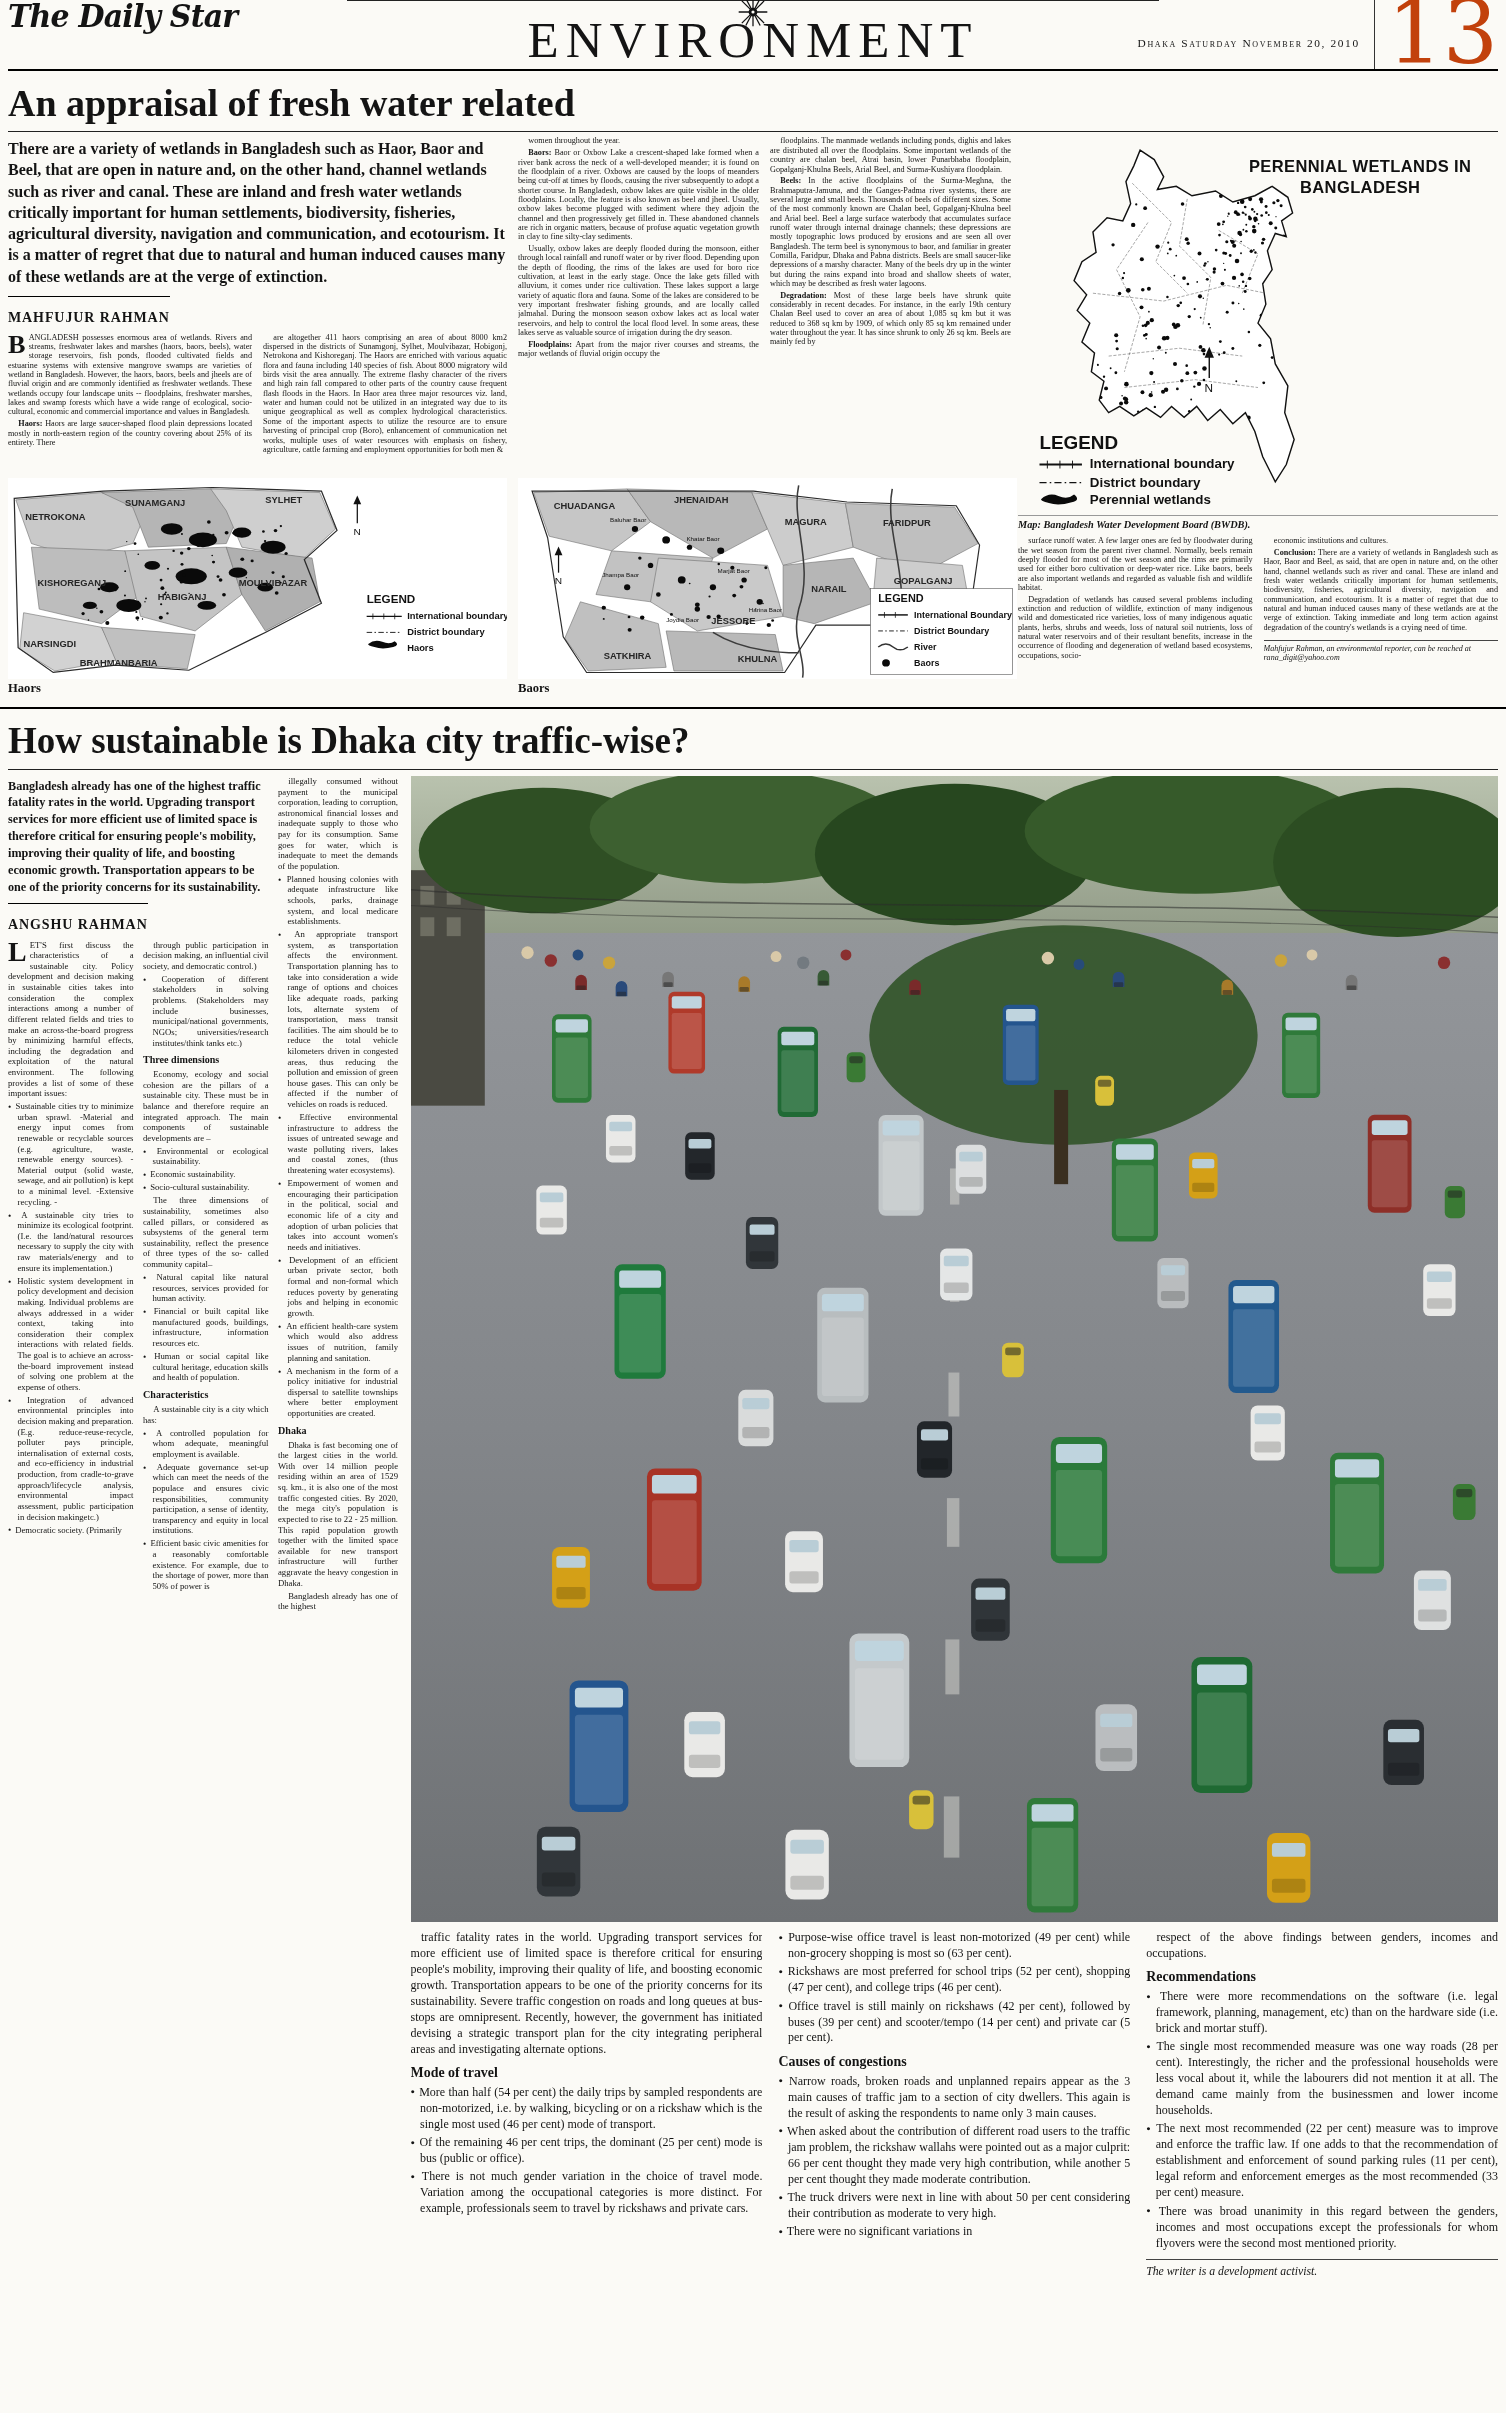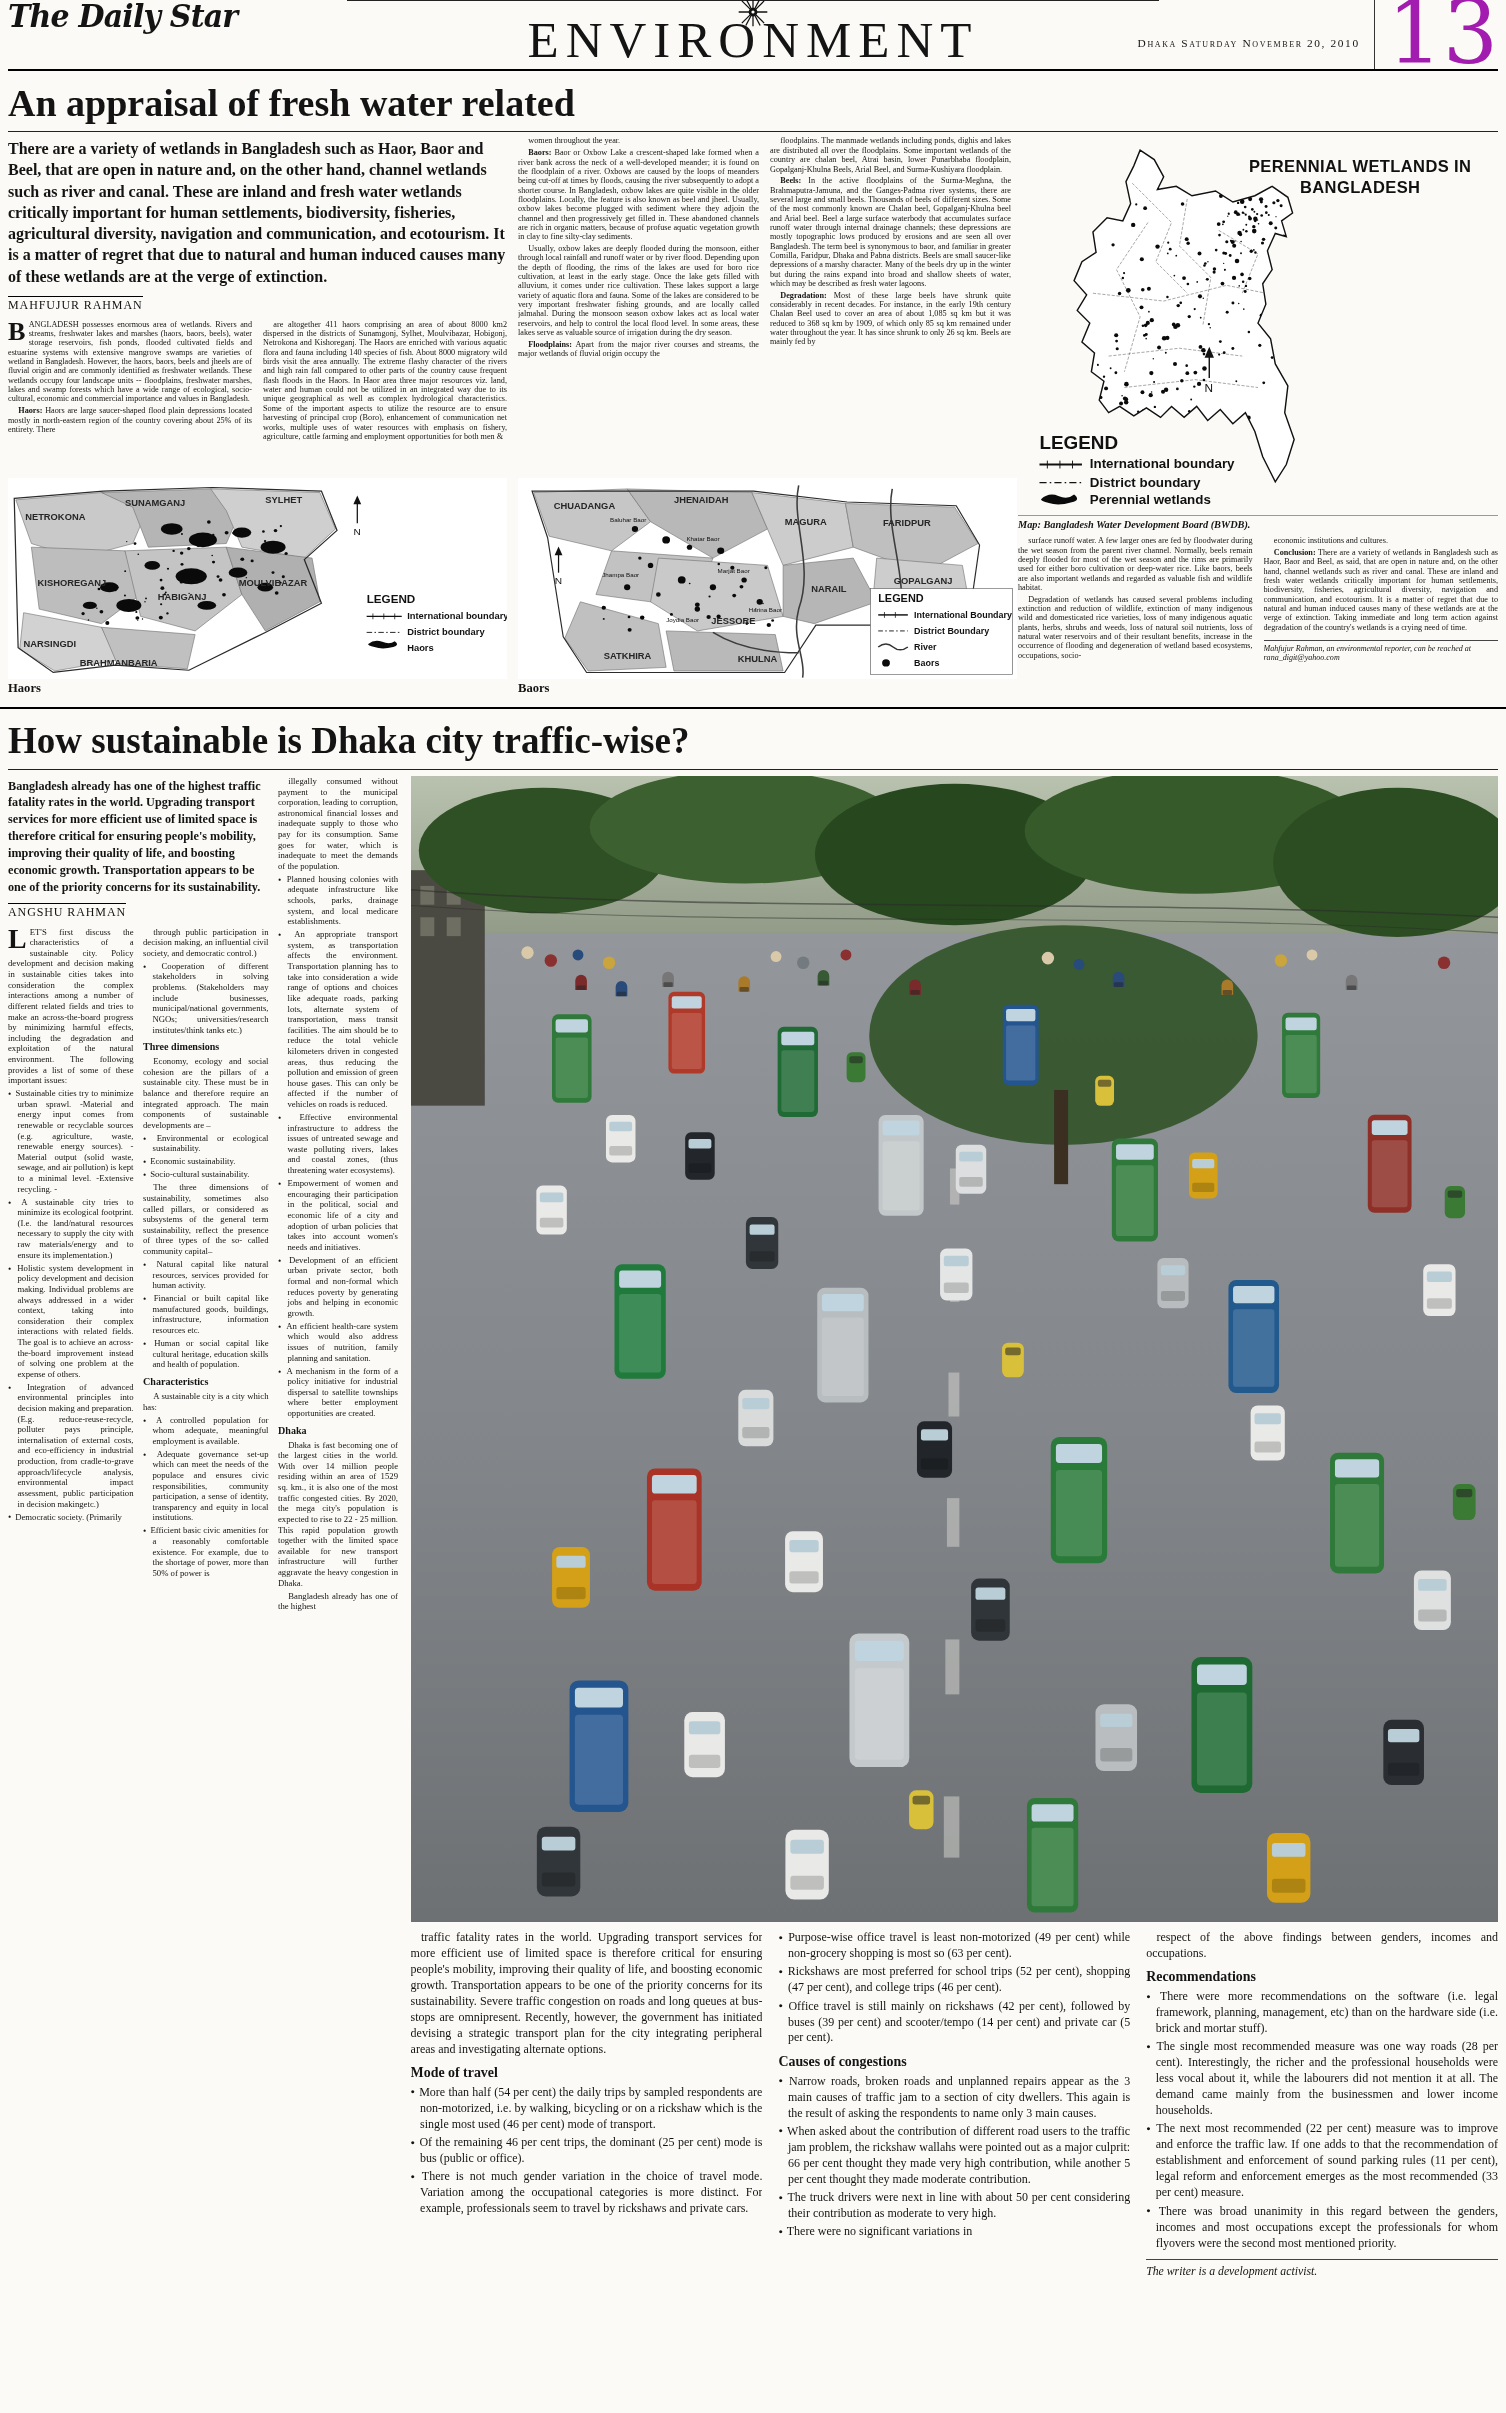--- a/index.html
+++ b/index.html
@@ -11,29 +11,29 @@
   .masthead{height:69px;border-bottom:2.4px solid #000;display:flex;align-items:flex-start;}
   .mh-left{width:339px;padding-bottom:12.6px;}
   .paper-logo{font-family:"DejaVu Serif",serif;font-weight:bold;font-style:italic;
     font-size:30px;letter-spacing:-0.8px;transform:scaleY(1.08);transform-origin:left bottom;}
   .mh-center{flex:1;text-align:center;position:relative;border-top:0.8px solid #222;height:100%;}
   .star-icon{position:absolute;left:50%;top:-4.7px;transform:translateX(-50%);}
   .section-title{font-size:51px;line-height:1;letter-spacing:7px;margin-top:14px;
     font-family:"Liberation Serif",serif;}
   .mh-right{width:339px;display:flex;justify-content:flex-end;align-items:flex-end;gap:14px;height:100%;}
   .dateline{font-size:11.4px;letter-spacing:1.6px;font-variant:small-caps;margin-bottom:20.5px;white-space:nowrap;}
-  .page-number{font-family:"DejaVu Serif",serif;font-size:87px;line-height:.8;color:#a21caf;
+  .page-number{font-family:"DejaVu Serif",serif;font-size:87px;line-height:.8;color:#c2410c;
     border-left:1.6px solid #333;padding-left:12.6px;}
 
   
   h1{font-weight:bold;margin:0;}
   .hl1{font-size:38px;margin:9.5px 0 4.7px;padding-bottom:6.3px;border-bottom:0.8px solid #222;}
   .hl2{font-size:37px;margin:9.5px 0 6.3px;padding-bottom:7px;border-bottom:0.8px solid #222;}
-  .byline{font-size:12px;font-weight:normal;letter-spacing:0.9px;text-transform:uppercase;
-    border-top:0.8px solid #000;display:inline-block;padding-top:1px;margin:0 0 6.3px;}
+  .byline{font-size:14px;font-weight:bold;letter-spacing:0.9px;text-transform:uppercase;
+    border-top:0.8px solid #000;display:inline-block;padding-top:13px;margin:0 0 6.3px;}
   .lead1{font-size:16px;line-height:1.33;font-weight:bold;margin:1.6px 0 9.5px;text-align:left;}
   .lead2{font-size:12.2px;line-height:1.38;font-weight:bold;margin:1.6px 0 8px;text-align:left;}
   .ncol{overflow:hidden;}
   .fl-p,.fl-pb{margin:0 0 2.4px;text-indent:10.3px;text-align:justify;}
   .fl-dc{margin:0 0 2.4px;text-align:justify;}
   .fl-dc::first-letter{float:left;font-size:3.2em;line-height:.8;font-weight:bold;padding:1.6px 3.2px 0 0;}
   .fl-h{font-weight:bold;font-size:1.16em;margin:6.3px 0 2.4px;}
   .fl-b{margin:0 0 2.4px;padding-left:9.5px;text-indent:-9.5px;text-align:justify;}
   .bdot{font-size:.6em;vertical-align:.2em;padding-right:4px;}
   .fl-note{font-style:italic;border-top:0.8px solid #444;padding-top:3.2px;margin-top:8px;font-size:.98em;}

